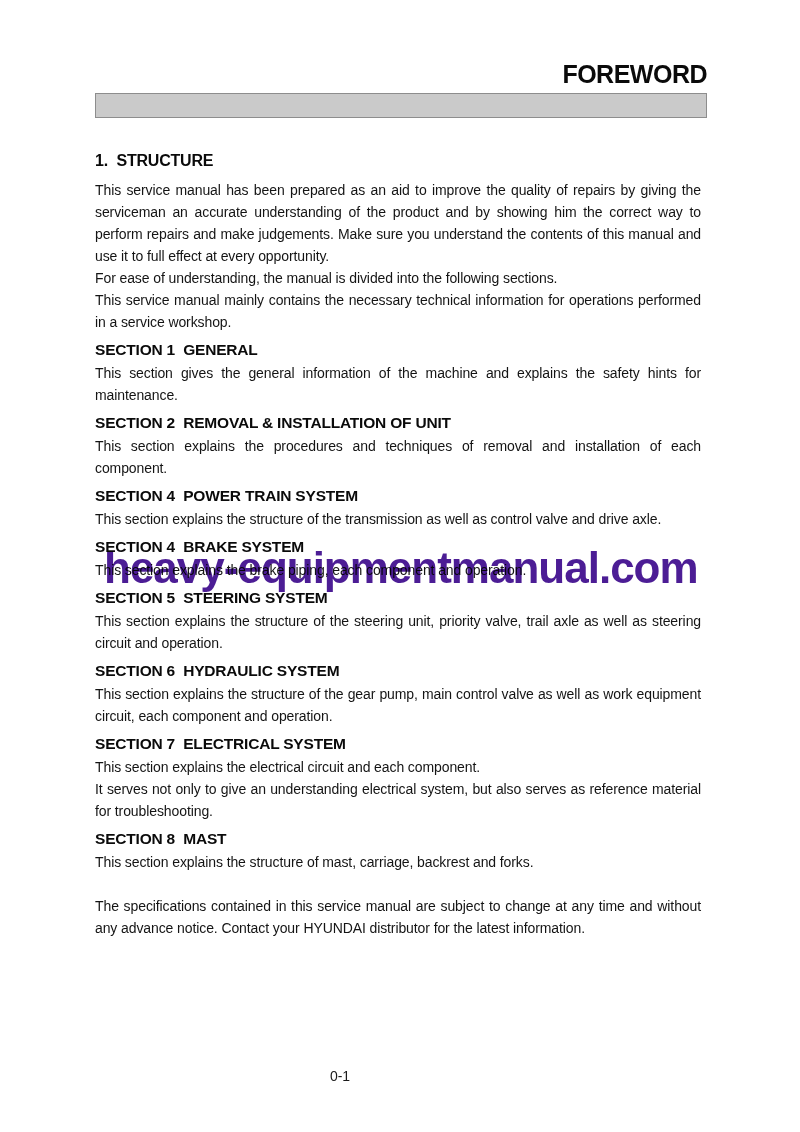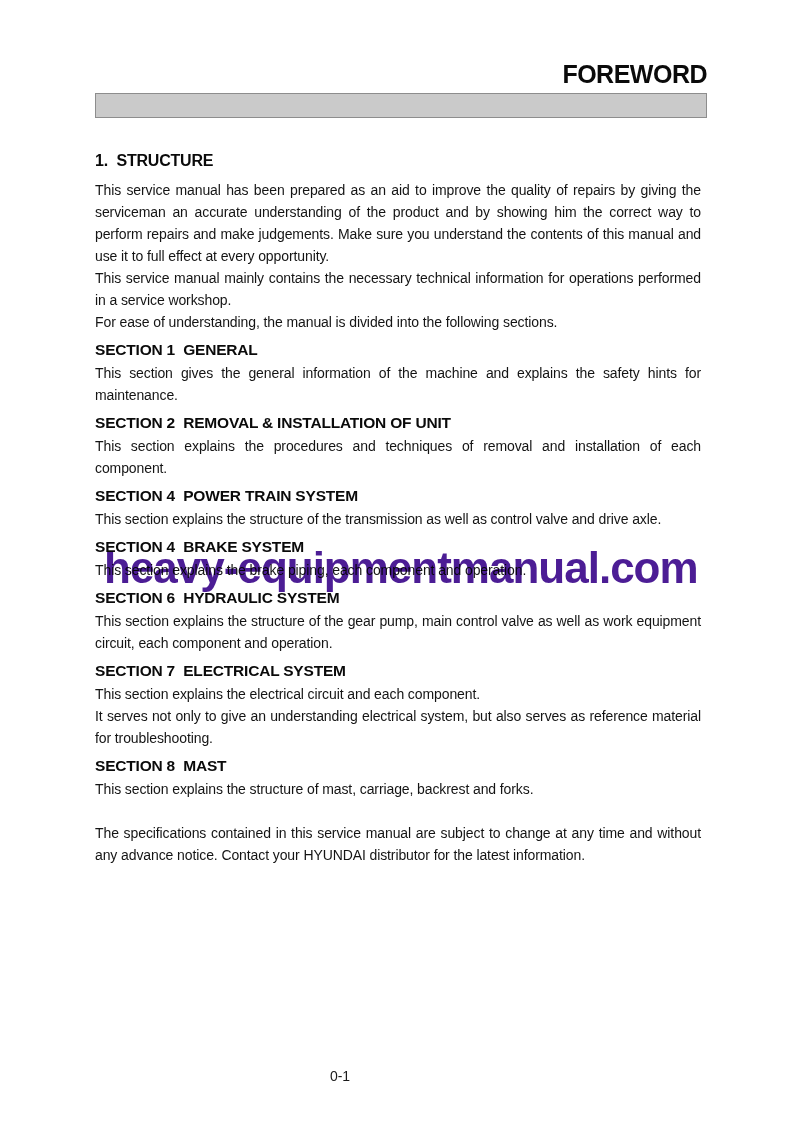--- a/index.html
+++ b/index.html
@@ -65,22 +65,22 @@
 <div class="page">
 
   <div class="foreword">FOREWORD</div>
   <div class="header-bar"></div>
 
   <div class="main">
     <h1>1.  STRUCTURE</h1>
 
     <div class="indented">
       <p class="bodytext">This service manual has been prepared as an aid to improve the quality of repairs by giving the serviceman an accurate understanding of the product and by showing him the correct way to perform repairs and make judgements.  Make sure you understand the contents of this manual and use it to full effect at every opportunity.</p>
+      <p class="bodytext">For ease of understanding, the manual is divided into the following sections.</p>
       <p class="bodytext">This service manual mainly contains the necessary technical information for operations performed in a service workshop.</p>
-      <p class="bodytext">For ease of understanding, the manual is divided into the following sections.</p>
 
       <div class="section">
         <h2>SECTION 1  GENERAL</h2>
         <p class="bodytext">This section gives the general information of the machine and explains the safety hints for maintenance.</p>
       </div>
 
       <div class="section">
         <h2>SECTION 2  REMOVAL &amp; INSTALLATION OF UNIT</h2>
         <p class="bodytext">This section explains the procedures and techniques of removal and installation of each component.</p>
       </div>
@@ -88,20 +88,24 @@
       <div class="section">
         <h2>SECTION 4  POWER TRAIN SYSTEM</h2>
         <p class="bodytext">This section explains the structure of the transmission as well as control valve and drive axle.</p>
       </div>
 
       <div class="section">
         <h2>SECTION 4  BRAKE SYSTEM</h2>
         <p class="bodytext">This section explains the brake piping, each component and operation.</p>
       </div>
 
+      <div class="section">
+        <h2>SECTION 5  STEERING SYSTEM</h2>
+        <p class="bodytext">This section explains the structure of the steering unit, priority valve, trail axle as well as steering circuit and operation.</p>
+      </div>
 
       <div class="section">
         <h2>SECTION 6  HYDRAULIC SYSTEM</h2>
         <p class="bodytext">This section explains the structure of the gear pump, main control valve as well as work equipment circuit, each component and operation.</p>
       </div>
 
       <div class="section">
         <h2>SECTION 7  ELECTRICAL SYSTEM</h2>
         <p class="bodytext">This section explains the electrical circuit and each component.</p>
         <p class="bodytext">It serves not only to give an understanding electrical system, but also serves as reference material for troubleshooting.</p>

